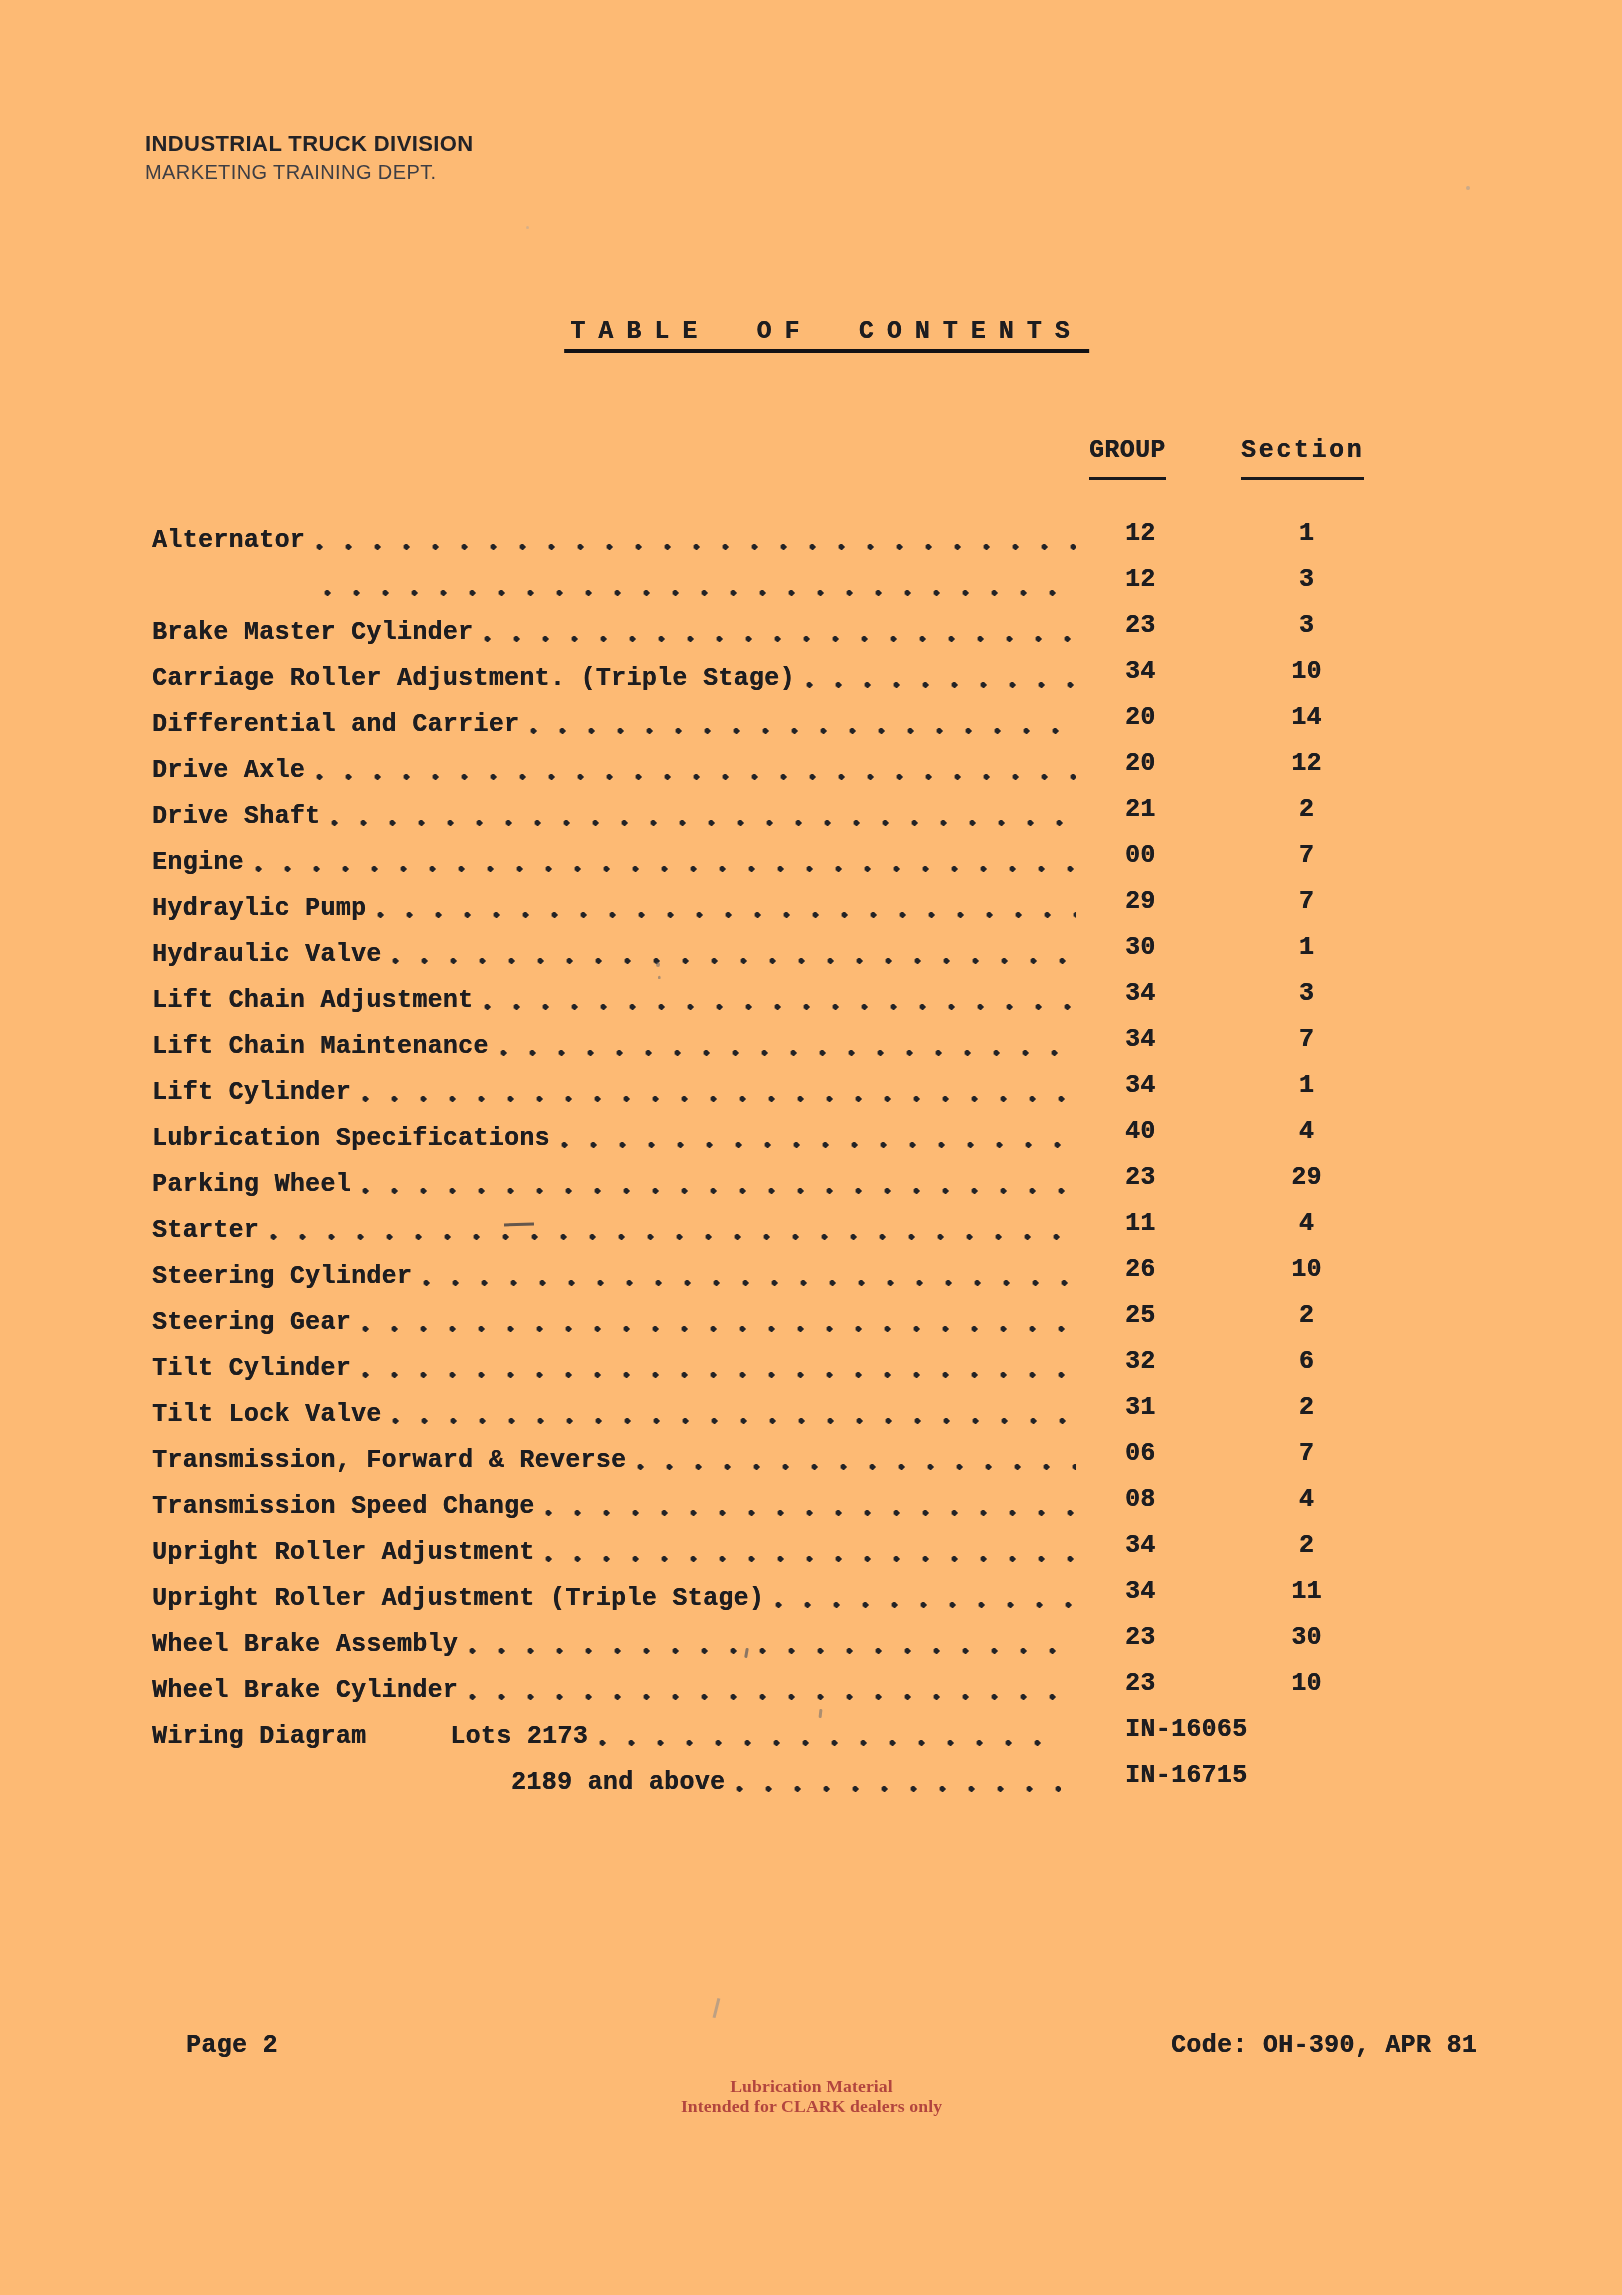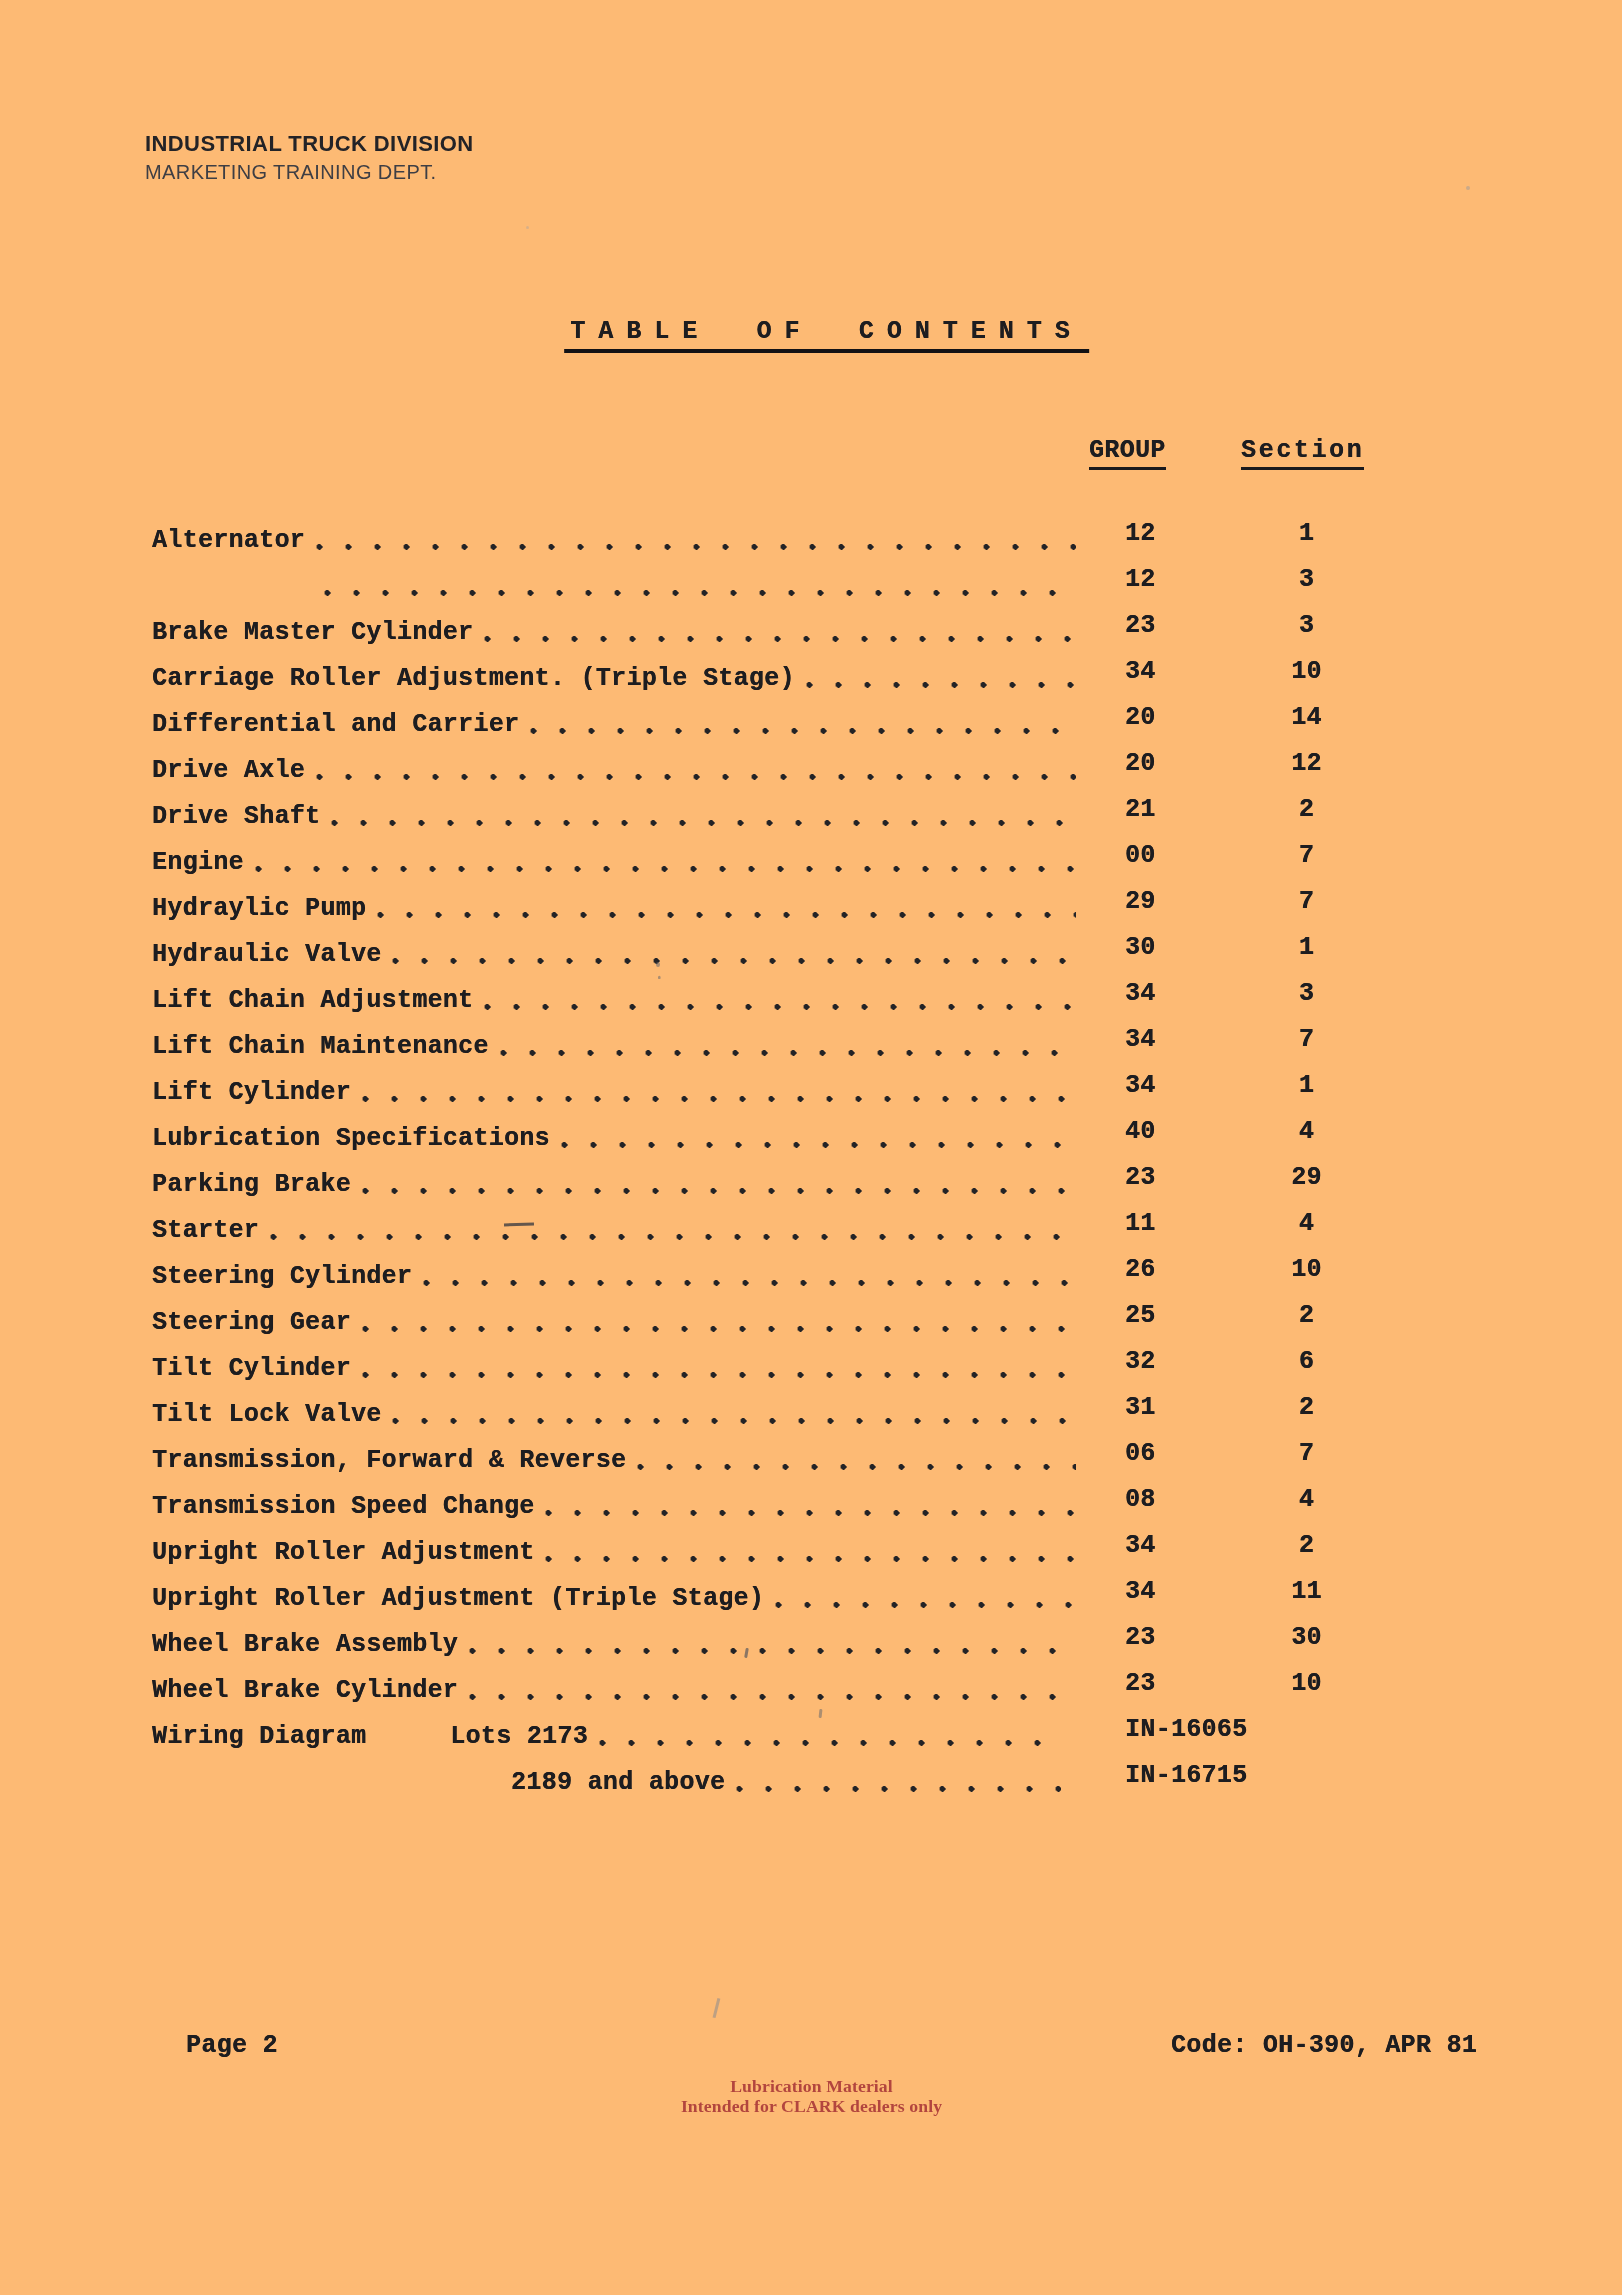--- a/index.html
+++ b/index.html
@@ -24,21 +24,21 @@
     position:absolute; top:317px; left:50%; transform:translateX(-50%);
     font-size:25px; font-weight:bold; line-height:29px;
     letter-spacing:13px; word-spacing:18.3px; white-space:nowrap;
     padding:0 6.5px 2.6px 6.5px; border-bottom:4.6px solid #121215;
     text-shadow:0.3px 0 0 currentColor;
     margin-left:15px;
   }
   
   .colhead{
     position:absolute; top:436px; font-size:25px; font-weight:bold;
-    line-height:29px; padding-bottom:2px; border-bottom:3.9px solid #1a1a1d;
+    line-height:29px; padding-bottom:12px; border-bottom:3.9px solid #1a1a1d;
     text-shadow:0.3px 0 0 currentColor; white-space:nowrap;
   }
   #group-header{left:1089px; letter-spacing:0.3px;}
   #section-header{left:1241px; letter-spacing:2.6px;}
   
   #toc-rows{position:absolute; left:152px; top:517px; width:1197px;}
   .row{height:46px; display:flex; align-items:center;}
   .row span{
     font-size:25px; font-weight:bold; line-height:29px;
     letter-spacing:0.3px; white-space:pre; text-shadow:0.3px 0 0 currentColor;
@@ -175,21 +175,21 @@
         <span class="grp">34</span>
         <span class="sec">1</span>
       </div>
       <div class="row">
         <span class="lbl">Lubrication Specifications</span>
         <span class="leader"></span>
         <span class="grp">40</span>
         <span class="sec">4</span>
       </div>
       <div class="row">
-        <span class="lbl">Parking Brake</span>
+        <span class="lbl">Parking Wheel</span>
         <span class="leader"></span>
         <span class="grp">23</span>
         <span class="sec">29</span>
       </div>
       <div class="row">
         <span class="lbl">Starter</span>
         <span class="leader"></span>
         <span class="grp">11</span>
         <span class="sec">4</span>
       </div>

